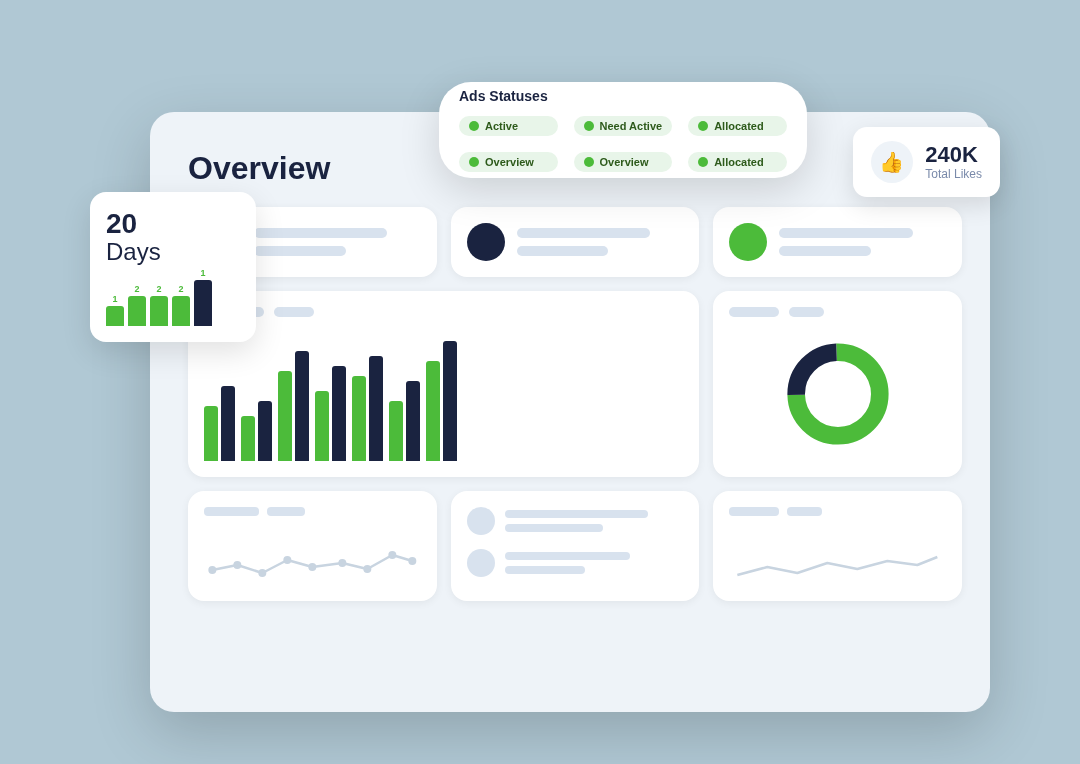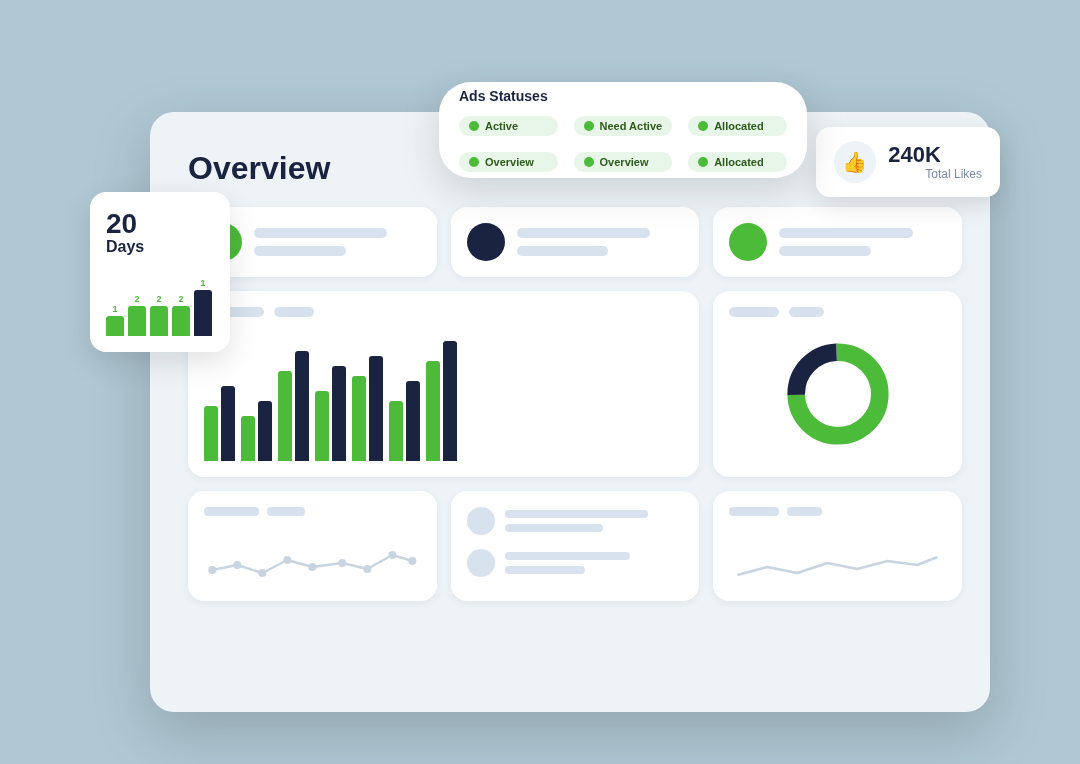--- a/index.html
+++ b/index.html
@@ -215,40 +215,40 @@
       height: 8px;
       background: #d8e2ee;
       border-radius: 4px;
     }
 
     
     .days-card {
       position: absolute;
       top: 140px;
       left: 0;
-      width: 140px;
+      width: 166px;
       background: #ffffff;
       border-radius: 16px;
       padding: 18px 16px 16px;
       box-shadow: 0 10px 30px rgba(0,0,0,0.12);
       z-index: 10;
     }
 
     .days-number {
       font-size: 28px;
       font-weight: 800;
       color: #1a2340;
       line-height: 1;
     }
 
     .days-label {
-      font-size: 16px;
-      font-weight: 700;
+      font-size: 24px;
+      font-weight: 400;
       color: #1a2340;
-      margin-bottom: 20px;
+      margin-bottom: 0;
     }
 
     .mini-bar-chart {
       display: flex;
       align-items: flex-end;
       gap: 4px;
       height: 60px;
     }
 
     .mini-bar-group {
@@ -351,21 +351,20 @@
       font-size: 22px;
       font-weight: 800;
       color: #1a2340;
       line-height: 1.1;
     }
 
     .likes-label {
       font-size: 12px;
       color: #7a8aaa;
       font-weight: 500;
-      margin-left: 37px;
     }
   </style>
 </head>
 <body>
 
 <div class="scene">
 
   <div class="main-card">
     <div class="overview-title">Overview</div>
 

